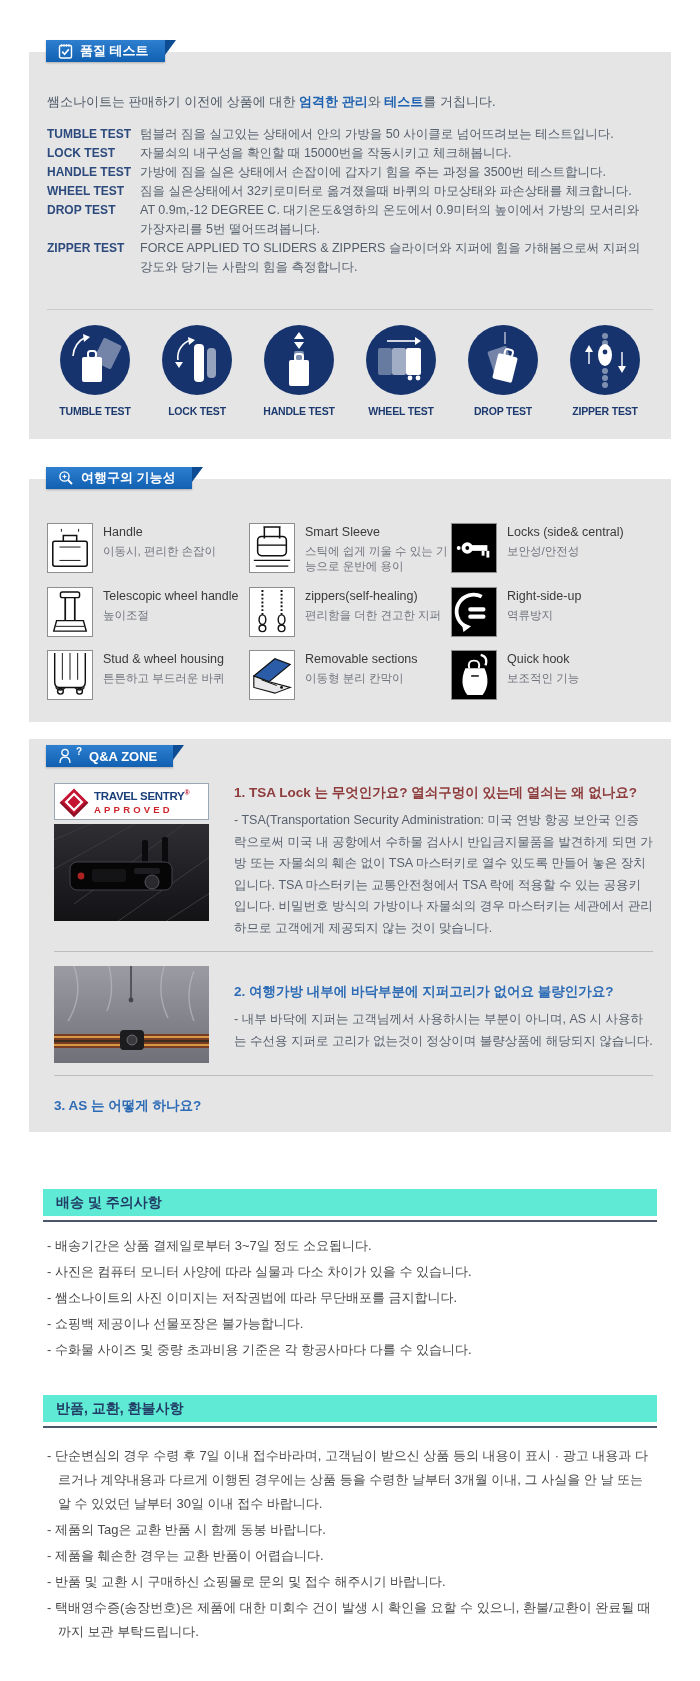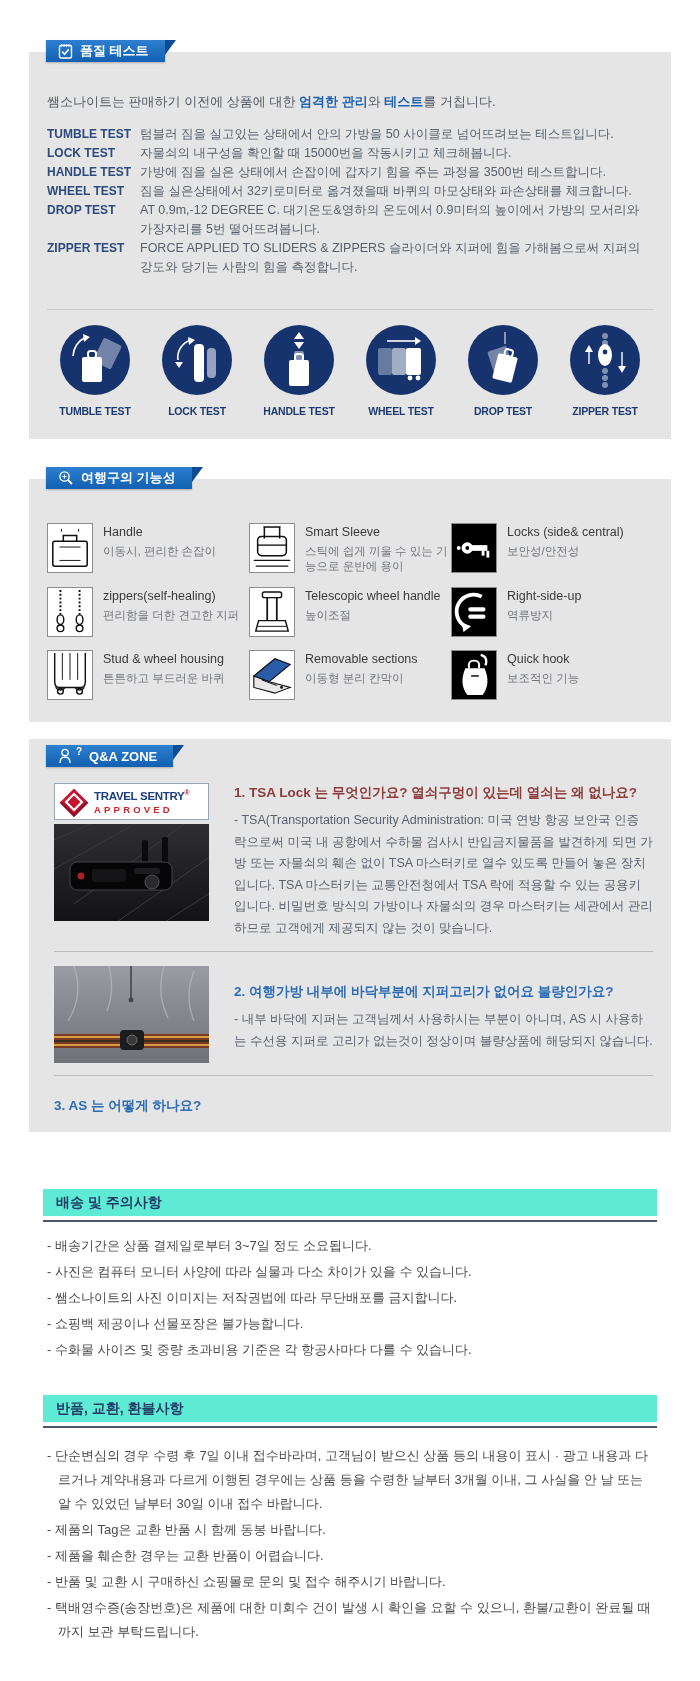--- a/index.html
+++ b/index.html
@@ -297,49 +297,49 @@
         <div class="f-text">
             <div class="f-title">Locks (side&amp; central)</div>
             <div class="f-desc">보안성/안전성</div>
           </div>
       </div>
 
       <div class="f-cell">
         <div class="f-icon">
           <svg viewBox="0 0 46 50">
               <rect width="46" height="50" fill="#fff"></rect>
+              <rect x="13" y="4" width="20" height="6" rx="2" fill="none" stroke="#111" stroke-width="1.5"></rect>
+              <line x1="18" y1="10" x2="18" y2="34" stroke="#111" stroke-width="1.8"></line>
+              <line x1="28" y1="10" x2="28" y2="34" stroke="#111" stroke-width="1.8"></line>
+              <path d="M9 34h28l3 11H6z" fill="none" stroke="#111" stroke-width="1.5"></path>
+              <line x1="8" y1="40" x2="38" y2="40" stroke="#111"></line>
+            </svg>
+        </div>
+        <div class="f-text">
+            <div class="f-title">Telescopic wheel handle</div>
+            <div class="f-desc">높이조절</div>
+          </div>
+      </div>
+      <div class="f-cell">
+        <div class="f-icon">
+          <svg viewBox="0 0 46 50">
+              <rect width="46" height="50" fill="#fff"></rect>
               <g stroke="#111" fill="none">
                 <line x1="13" y1="2" x2="13" y2="28" stroke-width="2" stroke-dasharray="2,2"></line>
                 <line x1="33" y1="2" x2="33" y2="28" stroke-width="2" stroke-dasharray="2,2"></line>
                 <ellipse cx="13" cy="33" rx="3.5" ry="5" stroke-width="1.5"></ellipse>
                 <circle cx="13" cy="42" r="3.5" stroke-width="1.5"></circle>
                 <ellipse cx="33" cy="33" rx="3.5" ry="5" stroke-width="1.5"></ellipse>
                 <circle cx="33" cy="42" r="3.5" stroke-width="1.5"></circle>
               </g>
             </svg>
         </div>
         <div class="f-text">
             <div class="f-title">zippers(self-healing)</div>
             <div class="f-desc">편리함을 더한 견고한 지퍼</div>
-          </div>
-      </div>
-      <div class="f-cell">
-        <div class="f-icon">
-          <svg viewBox="0 0 46 50">
-              <rect width="46" height="50" fill="#fff"></rect>
-              <rect x="13" y="4" width="20" height="6" rx="2" fill="none" stroke="#111" stroke-width="1.5"></rect>
-              <line x1="18" y1="10" x2="18" y2="34" stroke="#111" stroke-width="1.8"></line>
-              <line x1="28" y1="10" x2="28" y2="34" stroke="#111" stroke-width="1.8"></line>
-              <path d="M9 34h28l3 11H6z" fill="none" stroke="#111" stroke-width="1.5"></path>
-              <line x1="8" y1="40" x2="38" y2="40" stroke="#111"></line>
-            </svg>
-        </div>
-        <div class="f-text">
-            <div class="f-title">Telescopic wheel handle</div>
-            <div class="f-desc">높이조절</div>
           </div>
       </div>
       <div class="f-cell">
         <div class="f-icon dark">
           <svg viewBox="0 0 46 50">
               <rect width="46" height="50" fill="#000"></rect>
               <rect x="17" y="20" width="18" height="4.5" rx="2" fill="#fff"></rect>
               <rect x="17" y="27.5" width="18" height="4.5" rx="2" fill="#fff"></rect>
               <path d="M31 9 A17 17 0 0 0 14 40" fill="none" stroke="#fff" stroke-width="4"></path>
               <polygon points="10,36 20,40 12,46" fill="#fff"></polygon>

